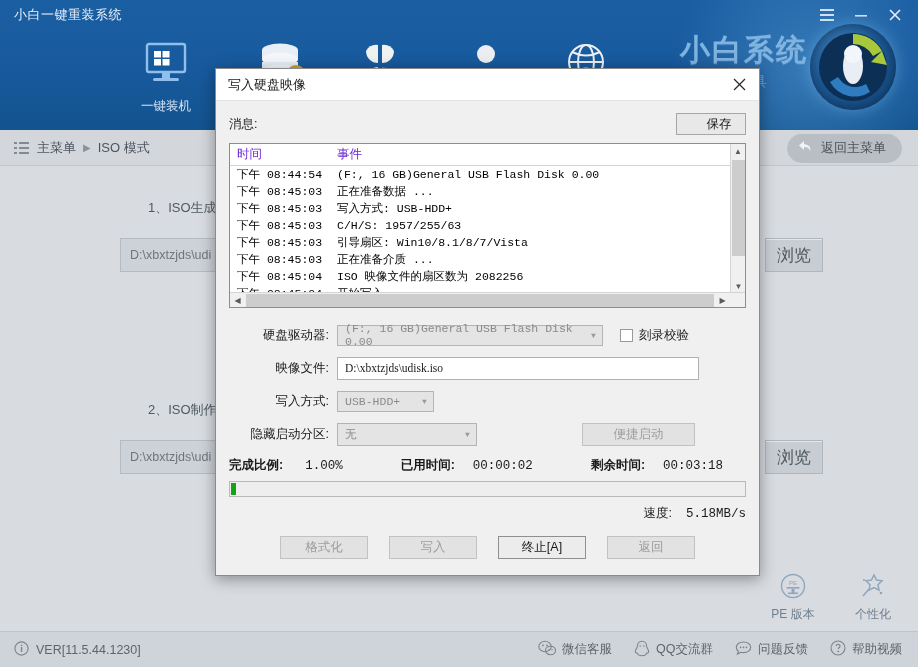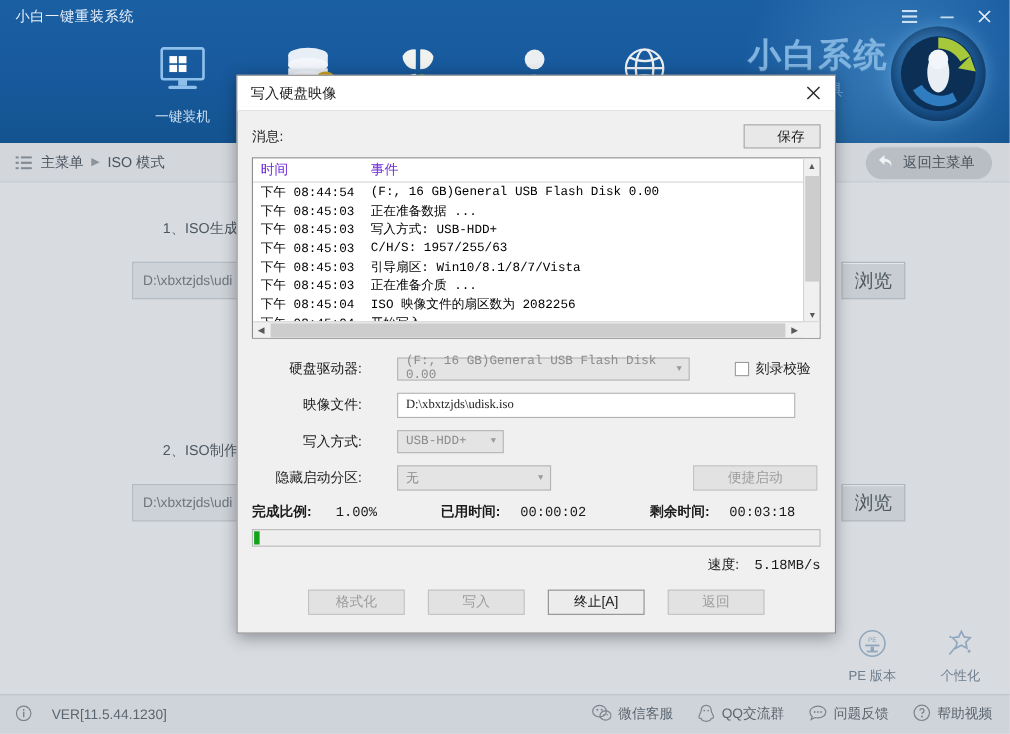--- a/index.html
+++ b/index.html
@@ -100,21 +100,21 @@
   .ct-item { display:flex; flex-direction:column; align-items:center; cursor:pointer; width:54px; }
   .ct-ico { color:#8fa6bd; }
   .ct-label { font-size:12px; color:#6f7e8d; margin-top:3px; white-space:nowrap; }
 
   
   .footer {
     position:absolute; left:0; top:631px; width:918px; height:36px;
     background:#cfd4da; border-top:1px solid #bfc4ca;
     display:flex; align-items:center;
   }
-  .ver { margin-left:14px; display:flex; align-items:center; gap:18px; font-size:12.5px; color:#5b656f; }
+  .ver { margin-left:14px; display:flex; align-items:center; gap:7px; font-size:12.5px; color:#5b656f; }
   .foot-links { margin-left:auto; display:flex; align-items:center; gap:22px; margin-right:16px; }
   .foot-link { display:flex; align-items:center; gap:6px; font-size:12.5px; color:#5b656f; cursor:pointer; }
 
   
   .dialog {
     position:absolute; left:215px; top:68px; width:545px; height:508px;
     background:#f0f0f0; border:1px solid #8a8a8a;
     box-shadow: 0 3px 14px rgba(0,0,0,.38);
     font-family: "Liberation Sans", "DejaVu Sans", sans-serif;
   }
@@ -163,21 +163,21 @@
   .hscroll {
     position:absolute; left:0; bottom:0; width:100%; height:15px;
     background:#f0f0f0; border-top:1px solid #d4d4d4; display:flex; align-items:center;
   }
   .hs-arrow { width:15px; height:15px; display:flex; align-items:center; justify-content:center;
     color:#5a5a5a; font-size:8px; cursor:pointer; }
   .hs-thumb { flex:1; height:13px; background:#cdcdcd; margin:0 1px; cursor:pointer; }
   .hs-corner { width:15px; height:15px; background:#f0f0f0; }
 
   .form { margin-top:13px; }
-  .frow { display:flex; align-items:center; height:28px; margin-bottom:5px;gap:24px; }
+  .frow { display:flex; align-items:center; height:28px; margin-bottom:5px; }
   .flabel { width:108px; text-align:right; font-size:12.5px; color:#1a1a1a; padding-right:8px; }
   .fselect {
     height:21px; border:1px solid #b4b4b4; background:#e4e4e4; color:#8b8b8b;
     font-size:11.5px; font-family:"Liberation Mono","DejaVu Sans Mono",monospace;
     display:flex; align-items:center; padding:0 0 0 7px; position:relative;
   }
   .fselect .arrow {
     position:absolute; right:0; top:0; width:17px; height:19px;
     display:flex; align-items:center; justify-content:center; color:#9a9a9a; font-size:8px;
   }

